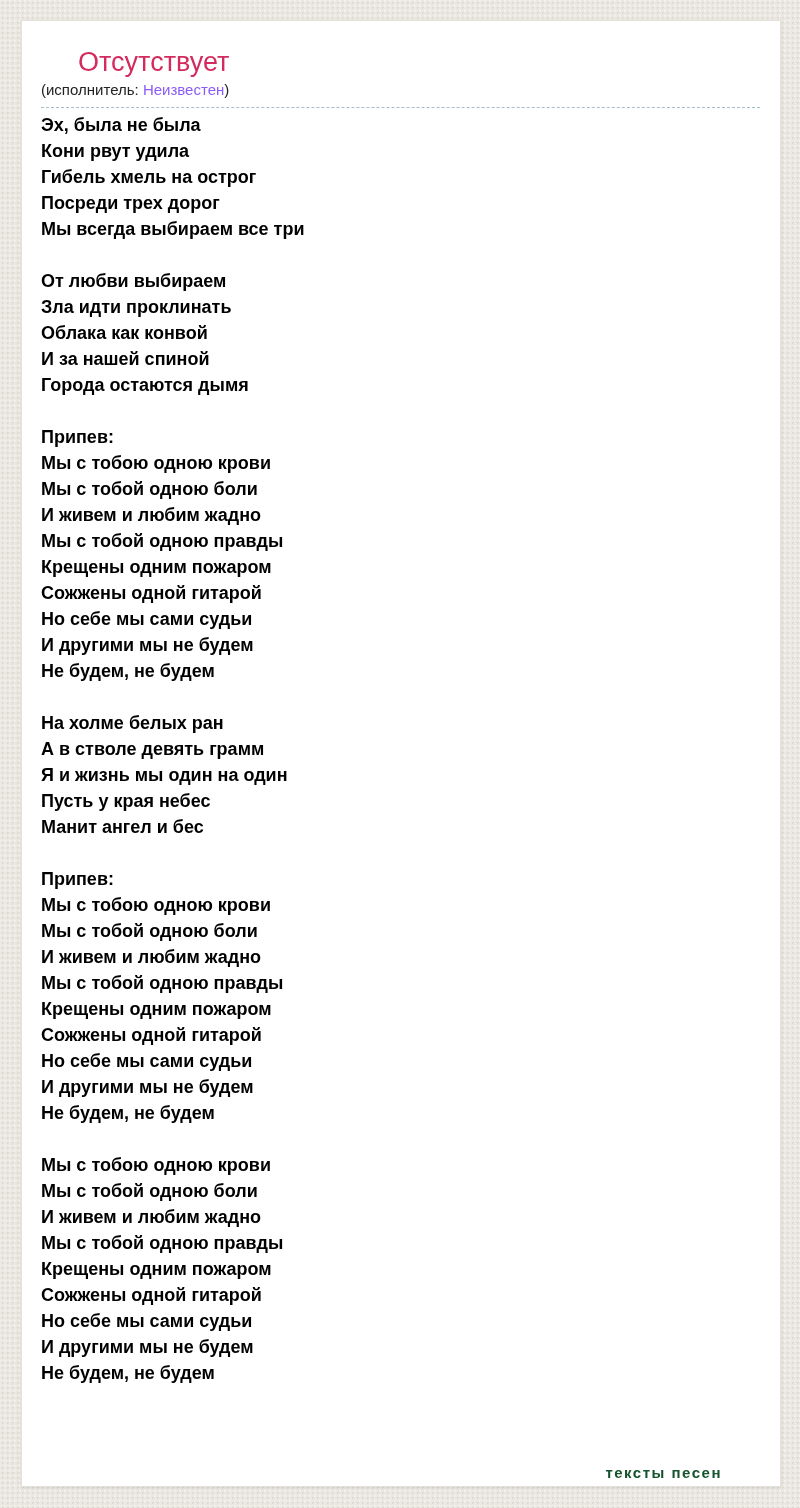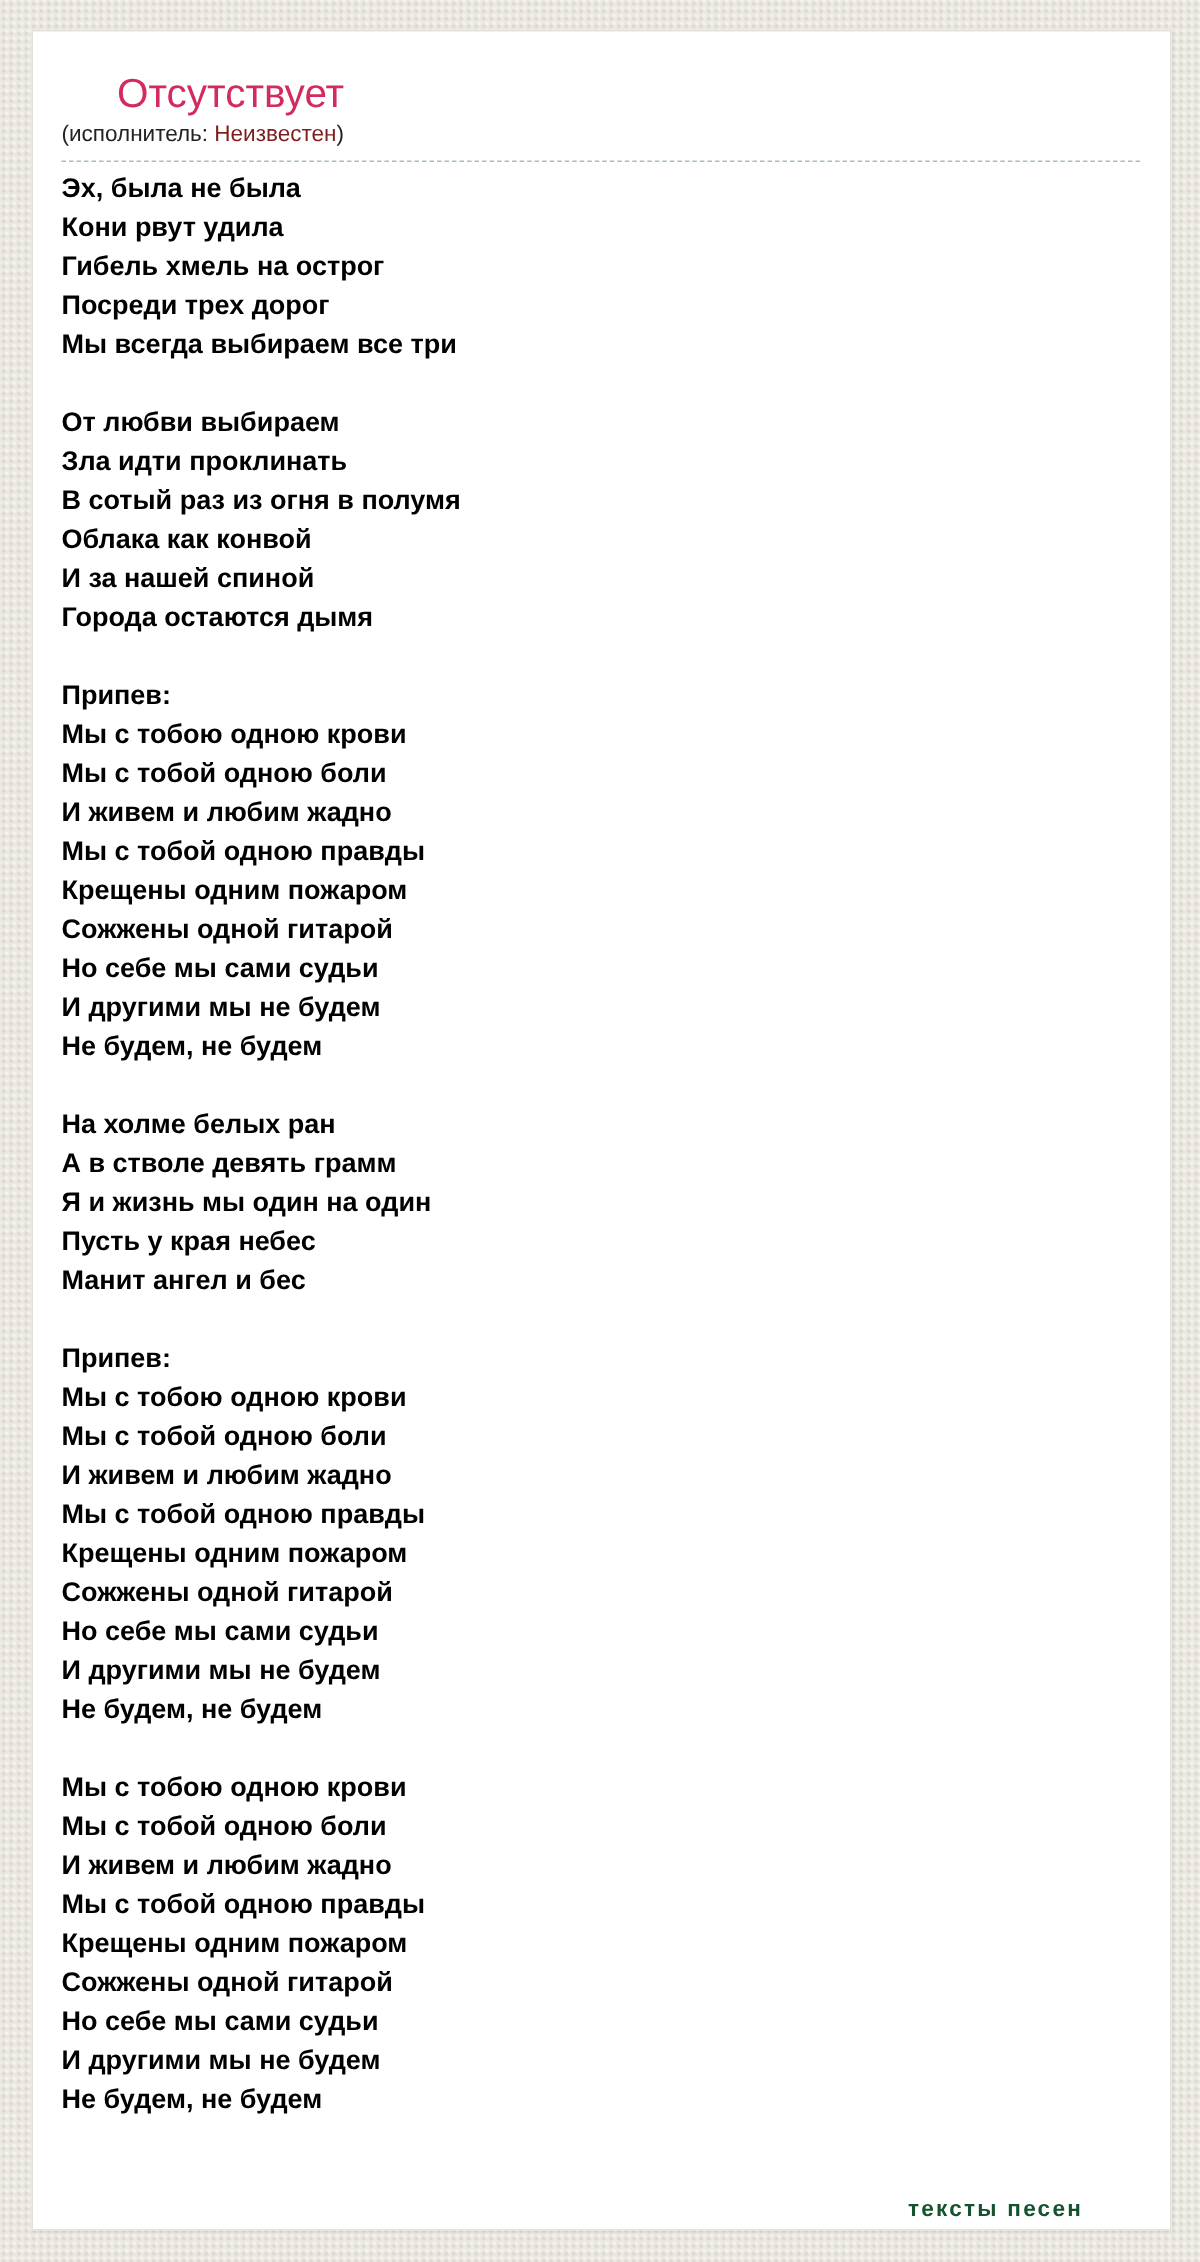--- a/index.html
+++ b/index.html
@@ -80,35 +80,34 @@
 </style>
 </head>
 <body>
 
 <div class="card">
 
   <h1 class="song-title" style="color: rgb(211, 43, 94); margin-left: 37px;">Отсутствует</h1>
 
   <div class="artist-line">
     <span>(исполнитель:</span>
-    <a style="color: #7f1d1d;">Неизвестен</a><span>)</span>
+    <a style="color: #8b5cf6;">Неизвестен</a><span>)</span>
   </div>
 
   <div id="lyrics" class="lyrics">
       <p>
         <span class="lyric-line">Эх, была не была</span>
         <span class="lyric-line">Кони рвут удила</span>
         <span class="lyric-line">Гибель хмель на острог</span>
         <span class="lyric-line">Посреди трех дорог</span>
         <span class="lyric-line">Мы всегда выбираем все три</span>
       </p>
       <p>
         <span class="lyric-line">От любви выбираем</span>
         <span class="lyric-line">Зла идти проклинать</span>
-        <span class="lyric-line">В сотый раз из огня в полумя</span>
         <span class="lyric-line">Облака как конвой</span>
         <span class="lyric-line">И за нашей спиной</span>
         <span class="lyric-line">Города остаются дымя</span>
       </p>
       <p>
         <span class="lyric-line">Припев:</span>
         <span class="lyric-line">Мы с тобою одною крови</span>
         <span class="lyric-line">Мы с тобой одною боли</span>
         <span class="lyric-line">И живем и любим жадно</span>
         <span class="lyric-line">Мы с тобой одною правды</span>

